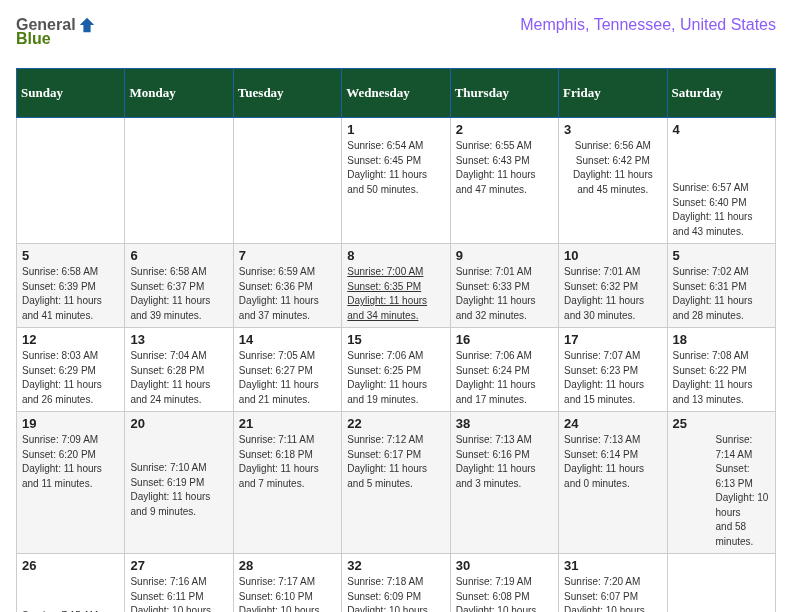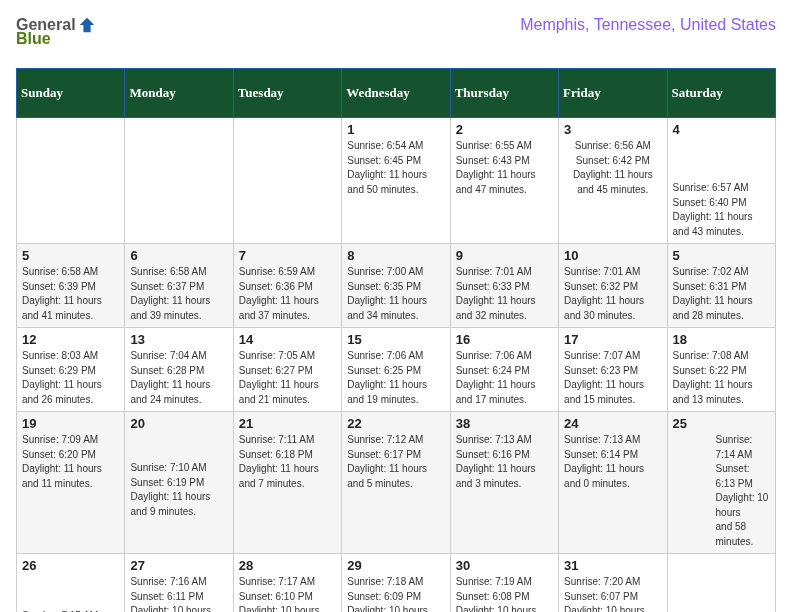--- a/index.html
+++ b/index.html
@@ -168,21 +168,21 @@
         </td>
         <td>
           <div class="day-number">7</div>
           <div class="day-info" style="white-space: pre-line;">Sunrise: 6:59 AM
 Sunset: 6:36 PM
 Daylight: 11 hours
 and 37 minutes.</div>
         </td>
         <td>
           <div class="day-number">8</div>
-          <div class="day-info" style="white-space: pre-line;">Sunrise: 7:00 AM
+          <div class="day-info" style="white-space: pre-line; text-decoration: underline;">Sunrise: 7:00 AM
 Sunset: 6:35 PM
 Daylight: 11 hours
 and 34 minutes.</div>
         </td>
         <td>
           <div class="day-number">9</div>
           <div class="day-info" style="white-space: pre-line;">Sunrise: 7:01 AM
 Sunset: 6:33 PM
 Daylight: 11 hours
 and 32 minutes.</div>
@@ -320,21 +320,21 @@
 and 54 minutes.</div>
         </td>
         <td>
           <div class="day-number">28</div>
           <div class="day-info" style="white-space: pre-line;">Sunrise: 7:17 AM
 Sunset: 6:10 PM
 Daylight: 10 hours
 and 52 minutes.</div>
         </td>
         <td>
-          <div class="day-number">29</div>
+          <div class="day-number">32</div>
           <div class="day-info" style="white-space: pre-line;">Sunrise: 7:18 AM
 Sunset: 6:09 PM
 Daylight: 10 hours
 and 50 minutes.</div>
         </td>
         <td>
           <div class="day-number">30</div>
           <div class="day-info" style="white-space: pre-line;">Sunrise: 7:19 AM
 Sunset: 6:08 PM
 Daylight: 10 hours

